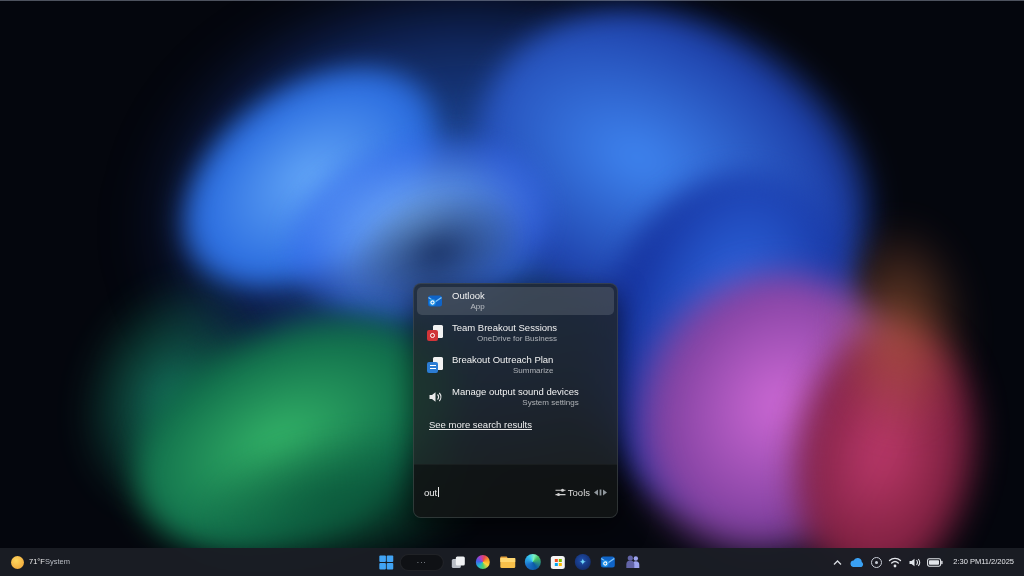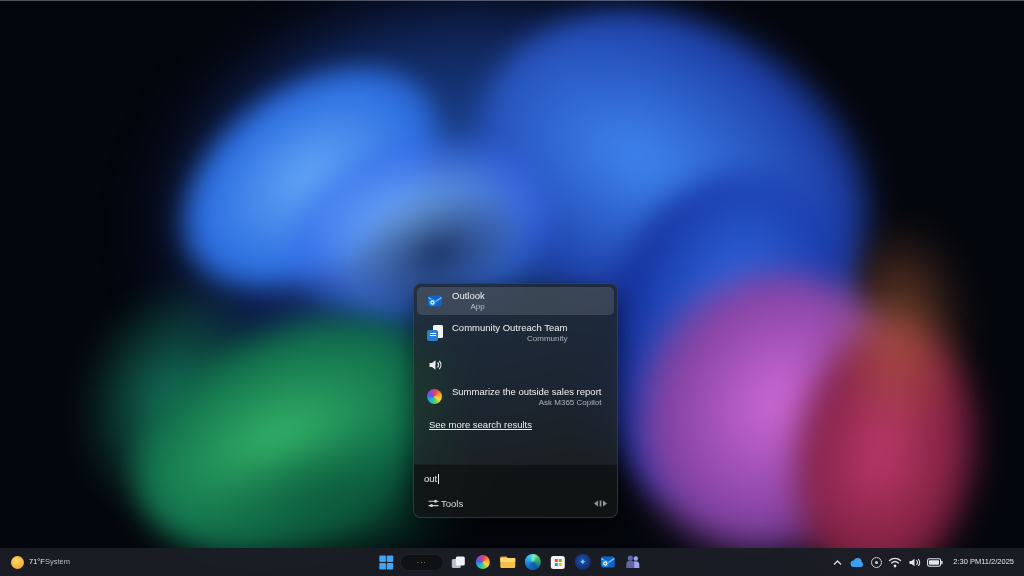--- a/index.html
+++ b/index.html
@@ -31,21 +31,21 @@
             box-shadow:0 10px 28px rgba(0,0,0,.55); display:flex; flex-direction:column; overflow:hidden; }
   .results { flex:1 1 auto; padding:3px 3px 0 3px; }
   .result-row { display:flex; align-items:center; gap:9px; height:28px; padding-left:10px; margin-bottom:4px; border-radius:5px; cursor:default; }
   .result-row.selected { background:rgba(255,255,255,.13); }
   .r-icon { width:16px; height:16px; flex:0 0 16px; position:relative; }
   .r-texts { display:flex; flex-direction:column; line-height:1.15; min-width:0; }
   .r-title { font-size:9.5px; color:#f2f2f2; white-space:nowrap; }
   .r-sub { font-size:8px; color:rgba(255,255,255,.62); white-space:nowrap;text-align:right; }
   .see-more { font-size:9.5px; color:#ededed; padding:4px 0 0 12px; height:20px; cursor:default;text-decoration:underline; }
   .flyout-bottom { flex:0 0 53px; background:rgba(10,12,12,.6); border-top:1px solid rgba(255,255,255,.04);
-                   display:flex; flex-direction:column; justify-content:space-between; padding:8px 10px 6px 10px; }
+                   display:flex; justify-content:space-between; padding:8px 10px 6px 10px; }
   .input-line { font-size:9.5px; color:#f0f0f0; display:flex; align-items:center; }
   .caret { display:inline-block; width:1px; height:10px; background:#eaeaea; margin-left:1px; }
   .tools-row { display:flex; align-items:center; justify-content:space-between; }
   .tools-btn { display:flex; align-items:center; gap:2px; color:#ddd; font-size:9.5px; padding:2px 4px; border-radius:4px; }
   .icon16 { width:16px; height:16px; }
 
   
   .copilot-orb { width:15px; height:15px; border-radius:50%;
     background:conic-gradient(from 20deg, #e8484f, #f5a623, #ffd43b, #51cf66, #22b8cf, #4263eb, #ae3ec9, #e8484f); }
   .copilot-orb.small { width:14px; height:14px; }
@@ -115,52 +115,58 @@
               <circle cx="5.5" cy="9.5" r="3.4" fill="#1b8de4"></circle>
               <circle cx="5.5" cy="9.5" r="1.6" fill="none" stroke="#fff" stroke-width="1.1"></circle>
             </svg>
         </div>
         <div class="r-texts">
           <span class="r-title">Outlook</span>
           <span class="r-sub">App</span>
         </div>
       </div>
 
+      <div class="result-row">
+        <div class="r-icon pp-icon">
+          <span class="page"></span>
+            <span class="sq"></span>
+            <span class="dot"></span>
+        </div>
+        <div class="r-texts">
+          <span class="r-title">Team Breakout Sessions</span>
+          <span class="r-sub">OneDrive for Business</span>
+        </div>
+      </div>
 
       <div class="result-row">
         <div class="r-icon doc-icon">
           <span class="page"></span>
             <span class="sq"></span>
             <span class="lines"></span>
         </div>
         <div class="r-texts">
-          <span class="r-title">Community Outreach Team</span>
-          <span class="r-sub">Community</span>
+          <span class="r-title">Breakout Outreach Plan</span>
+          <span class="r-sub">Summarize</span>
         </div>
       </div>
 
       <div class="result-row">
         <div class="r-icon">
           <svg class="icon16" viewBox="0 0 16 16" fill="none" stroke="#eaeaea" stroke-width="1.2">
               <path d="M2.5 6 h2.5 L8.5 3.2 v9.6 L5 10 H2.5 z" fill="#eaeaea" stroke="none"></path>
               <path d="M10.5 5.5 a3.4 3.4 0 0 1 0 5"></path>
               <path d="M12.3 4 a6 6 0 0 1 0 8"></path>
             </svg>
         </div>
-      </div>
-
-      <div class="result-row">
-        <div class="r-icon">
-            <div class="copilot-orb"></div>
-          </div>
         <div class="r-texts">
-          <span class="r-title">Summarize the outside sales report</span>
-          <span class="r-sub">Ask M365 Copilot</span>
-        </div>
-      </div>
+          <span class="r-title">Manage output sound devices</span>
+          <span class="r-sub">System settings</span>
+        </div>
+      </div>
+
 
       <div class="see-more">See more search results</div>
     </div>
 
     <div class="flyout-bottom">
       <div class="input-line">
         <span>out</span>
         <span class="caret"></span>
       </div>
       <div class="tools-row">

